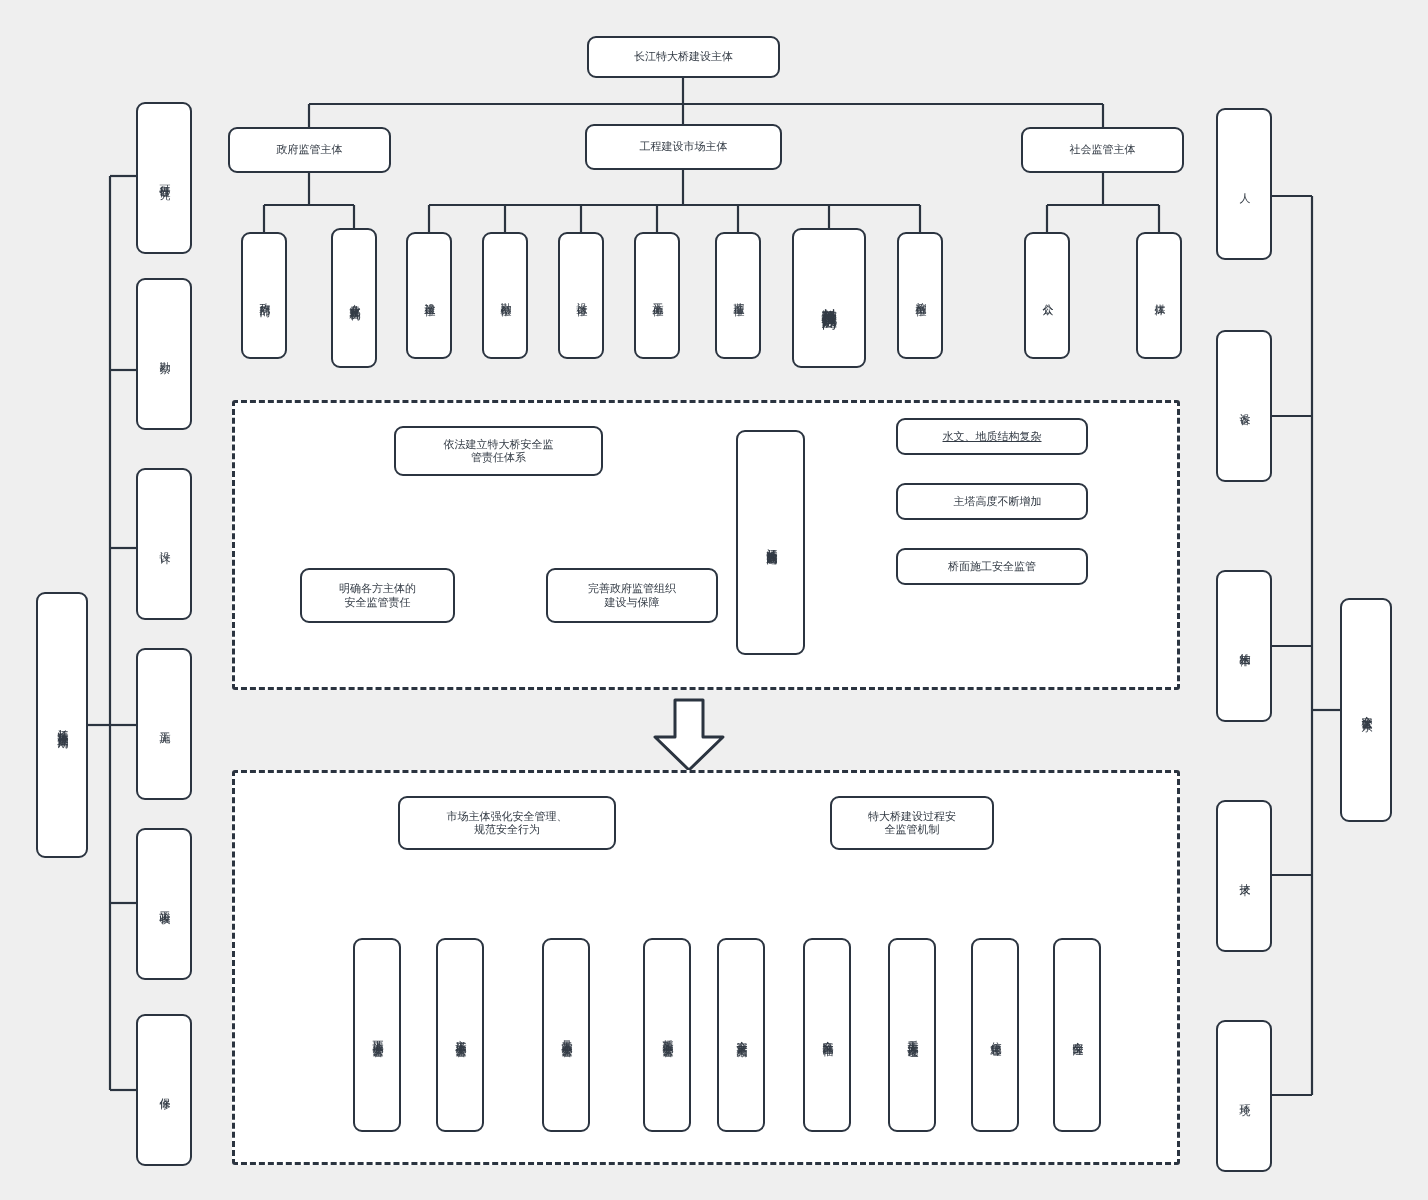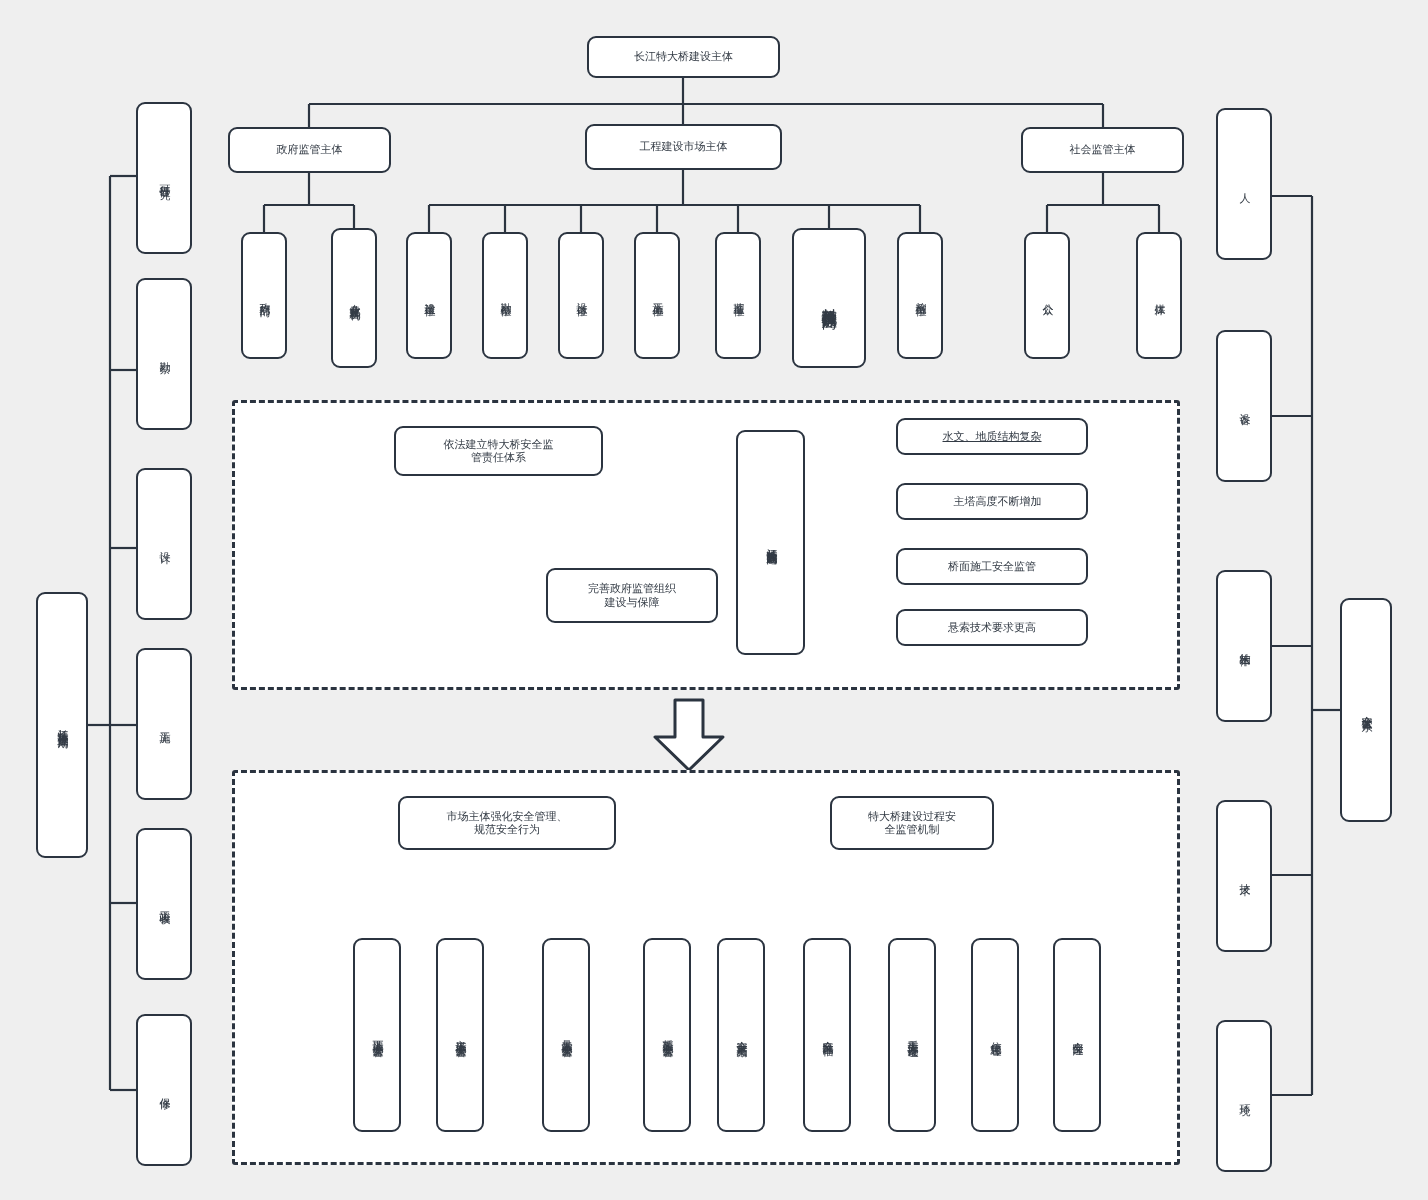--- a/index.html
+++ b/index.html
@@ -173,28 +173,29 @@
 
   <div class="node vert" style="left:1340px;top:598px;width:52px;height:224px;">安全监管体系</div>
   <div class="node vert" style="left:1216px;top:108px;width:56px;height:152px;">人</div>
   <div class="node vert" style="left:1216px;top:330px;width:56px;height:152px;">设备</div>
   <div class="node vert" style="left:1216px;top:570px;width:56px;height:152px;">结构本体</div>
   <div class="node vert" style="left:1216px;top:800px;width:56px;height:152px;">技术</div>
   <div class="node vert" style="left:1216px;top:1020px;width:56px;height:152px;">环境</div>
 
   <div class="node" style="left:394px;top:426px;width:209px;height:50px;">依法建立特大桥安全监
 管责任体系</div>
+  <div class="node" style="left:300px;top:568px;width:155px;height:55px;">明确各方主体的
+安全监管责任</div>
   <div class="node" style="left:546px;top:568px;width:172px;height:55px;">完善政府监管组织
 建设与保障</div>
 
   <div class="node vert2" style="left:736px;top:430px;width:69px;height:225px;">长江特大桥建设面临的问题</div>
   <div class="node" style="left:896px;top:418px;width:192px;height:37px;text-decoration:underline;">水文、地质结构复杂</div>
   <div class="node" style="left:896px;top:483px;width:192px;height:37px;padding-left:15px;">主塔高度不断增加</div>
   <div class="node" style="left:896px;top:548px;width:192px;height:37px;">桥面施工安全监管</div>
-  <div class="node" style="left:896px;top:609px;width:192px;height:37px;">悬索技术要求更高</div>
 
   <div class="node" style="left:398px;top:796px;width:218px;height:54px;">市场主体强化安全管理、
 规范安全行为</div>
   <div class="node" style="left:830px;top:796px;width:164px;height:54px;border-radius:9px;">特大桥建设过程安
 全监管机制</div>
 
   <div class="node vert" style="left:353px;top:938px;width:48px;height:194px;">地下施工安全监管</div>
   <div class="node vert" style="left:436px;top:938px;width:48px;height:194px;">主塔施工安全监管</div>
   <div class="node vert" style="left:542px;top:938px;width:48px;height:194px;">悬索施工安全监管</div>
   <div class="node vert" style="left:643px;top:938px;width:48px;height:194px;">桥面施工安全监管</div>

